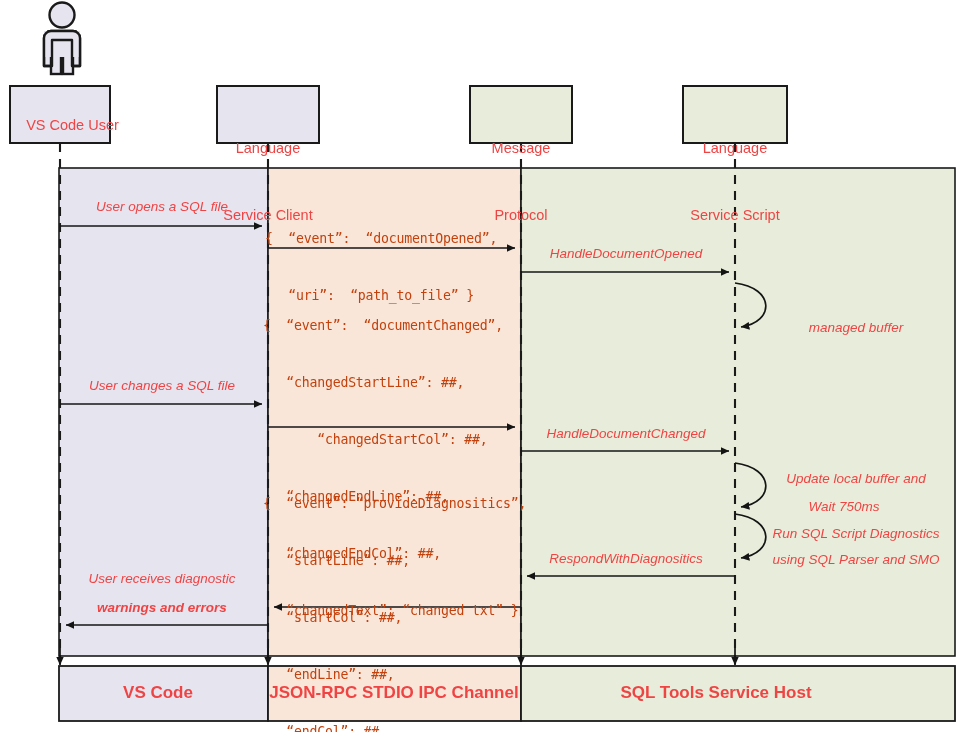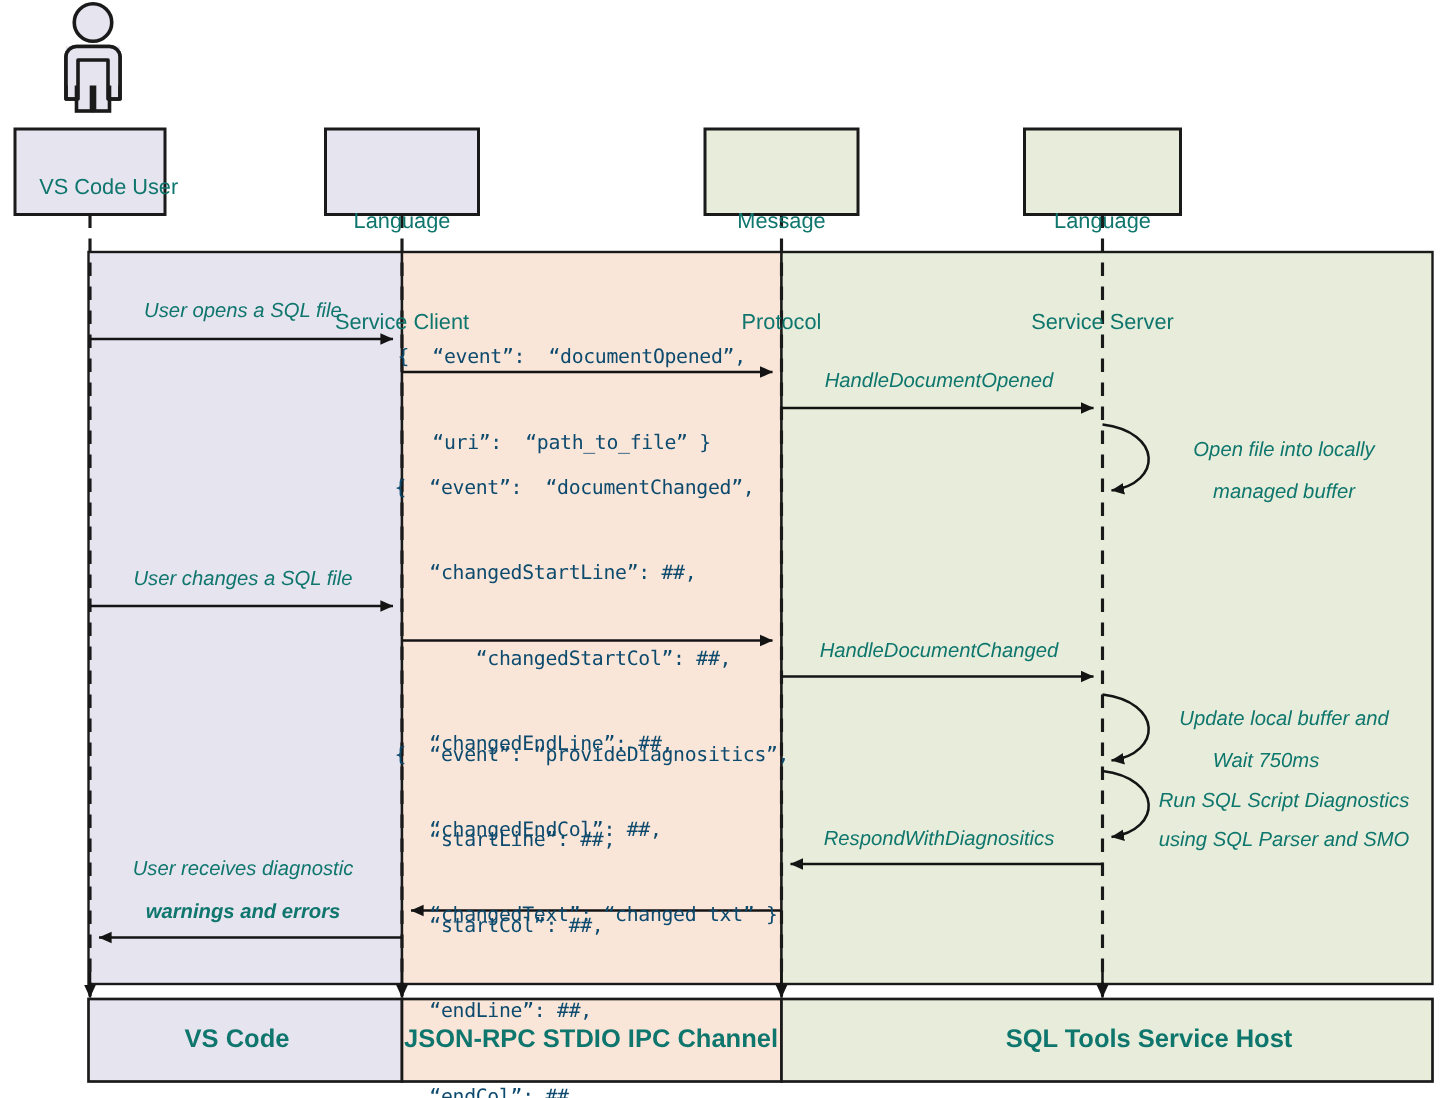--- a/index.html
+++ b/index.html
@@ -20,39 +20,39 @@
     overflow: hidden;
   }
   #stage svg {
     position: absolute;
     left: 0;
     top: 0;
   }
   .lbl {
     position: absolute;
     font-family: "Liberation Sans", sans-serif;
-    color: #0f766e;
+    color: #ef4444;
     white-space: pre;
     pointer-events: none;
   }
   .hdr {
     font-size: 14.5px;
     text-align: center;
     line-height: 1.55;
   }
   .msg-italic {
     font-size: 13.5px;
     font-style: italic;
     text-align: center;
   }
   .mono {
     font-family: "DejaVu Sans Mono", "Liberation Mono", monospace;
     font-size: 13.2px;
     letter-spacing: -0.2px;
-    color: #0c4a6e;
+    color: #c2410c;
   }
   .footer-lbl {
     font-size: 17px;
     font-weight: bold;
     text-align: center;
   }
   .ctr {
     transform: translateX(-50%);
   }
 </style>
@@ -150,38 +150,37 @@
     <div>Service Client</div>
   </div>
 
   <div class="lbl hdr ctr" style="left:521px; top:92px; width:102px;">
     <div>Message</div>
     <div>Protocol</div>
   </div>
 
   <div class="lbl hdr ctr" style="left:735px; top:92px; width:104px;">
     <div>Language</div>
-    <div>Service Server</div>
+    <div>Service Script</div>
   </div>
 
   <div class="lbl msg-italic ctr" style="left:162px; top:199px; width:200px;">User opens a SQL file</div>
 
   <div class="lbl msg-italic ctr" style="left:626px; top:246px; width:200px;">HandleDocumentOpened</div>
 
   <div class="lbl msg-italic ctr" style="left:162px; top:378px; width:206px;">User changes a SQL file</div>
 
   <div class="lbl msg-italic ctr" style="left:626px; top:426px; width:206px;">HandleDocumentChanged</div>
 
   <div class="lbl msg-italic ctr" style="left:626px; top:551px; width:206px;">RespondWithDiagnositics</div>
 
   <div class="lbl msg-italic ctr" style="left:162px; top:571px; width:206px;">User receives diagnostic</div>
 
   <div class="lbl msg-italic ctr" style="left:162px; top:600px; width:206px;font-weight:bold;">warnings and errors</div>
 
-  <div class="lbl msg-italic ctr" style="left:856px; top:292px; width:200px;">Open file into locally</div>
   <div class="lbl msg-italic ctr" style="left:856px; top:320px; width:200px;">managed buffer</div>
 
   <div class="lbl msg-italic ctr" style="left:856px; top:471px; width:200px;">Update local buffer and</div>
   <div class="lbl msg-italic ctr" style="left:844px; top:499px; width:200px;">Wait 750ms</div>
 
   <div class="lbl msg-italic ctr" style="left:856px; top:526px; width:208px;">Run SQL Script Diagnostics</div>
   <div class="lbl msg-italic ctr" style="left:856px; top:552px; width:208px;">using SQL Parser and SMO</div>
 
   <div class="lbl mono" style="left:265px; top:201px;">
     <div>{  “event”:  “documentOpened”,</div>
@@ -201,15 +200,15 @@
     <div>{  “event”: “provideDiagnositics”,</div>
     <div style="margin-top:12px;">   “startLine”: ##,</div>
     <div style="margin-top:12px;">   “startCol”: ##,</div>
     <div style="margin-top:12px;">   “endLine”: ##,</div>
     <div style="margin-top:12px;">   “endCol”: ##,</div>
     
   </div>
 
   <div class="lbl footer-lbl ctr" style="left:158px; top:683px; width:209px;">VS Code</div>
   <div class="lbl footer-lbl ctr" style="left:394px; top:683px; width:275px;">JSON-RPC STDIO IPC Channel</div>
-  <div class="lbl footer-lbl ctr" style="left:766px; top:683px; width:368px;">SQL Tools Service Host</div>
+  <div class="lbl footer-lbl ctr" style="left:716px; top:683px; width:368px;">SQL Tools Service Host</div>
 
 </div>
 
 </body></html>

